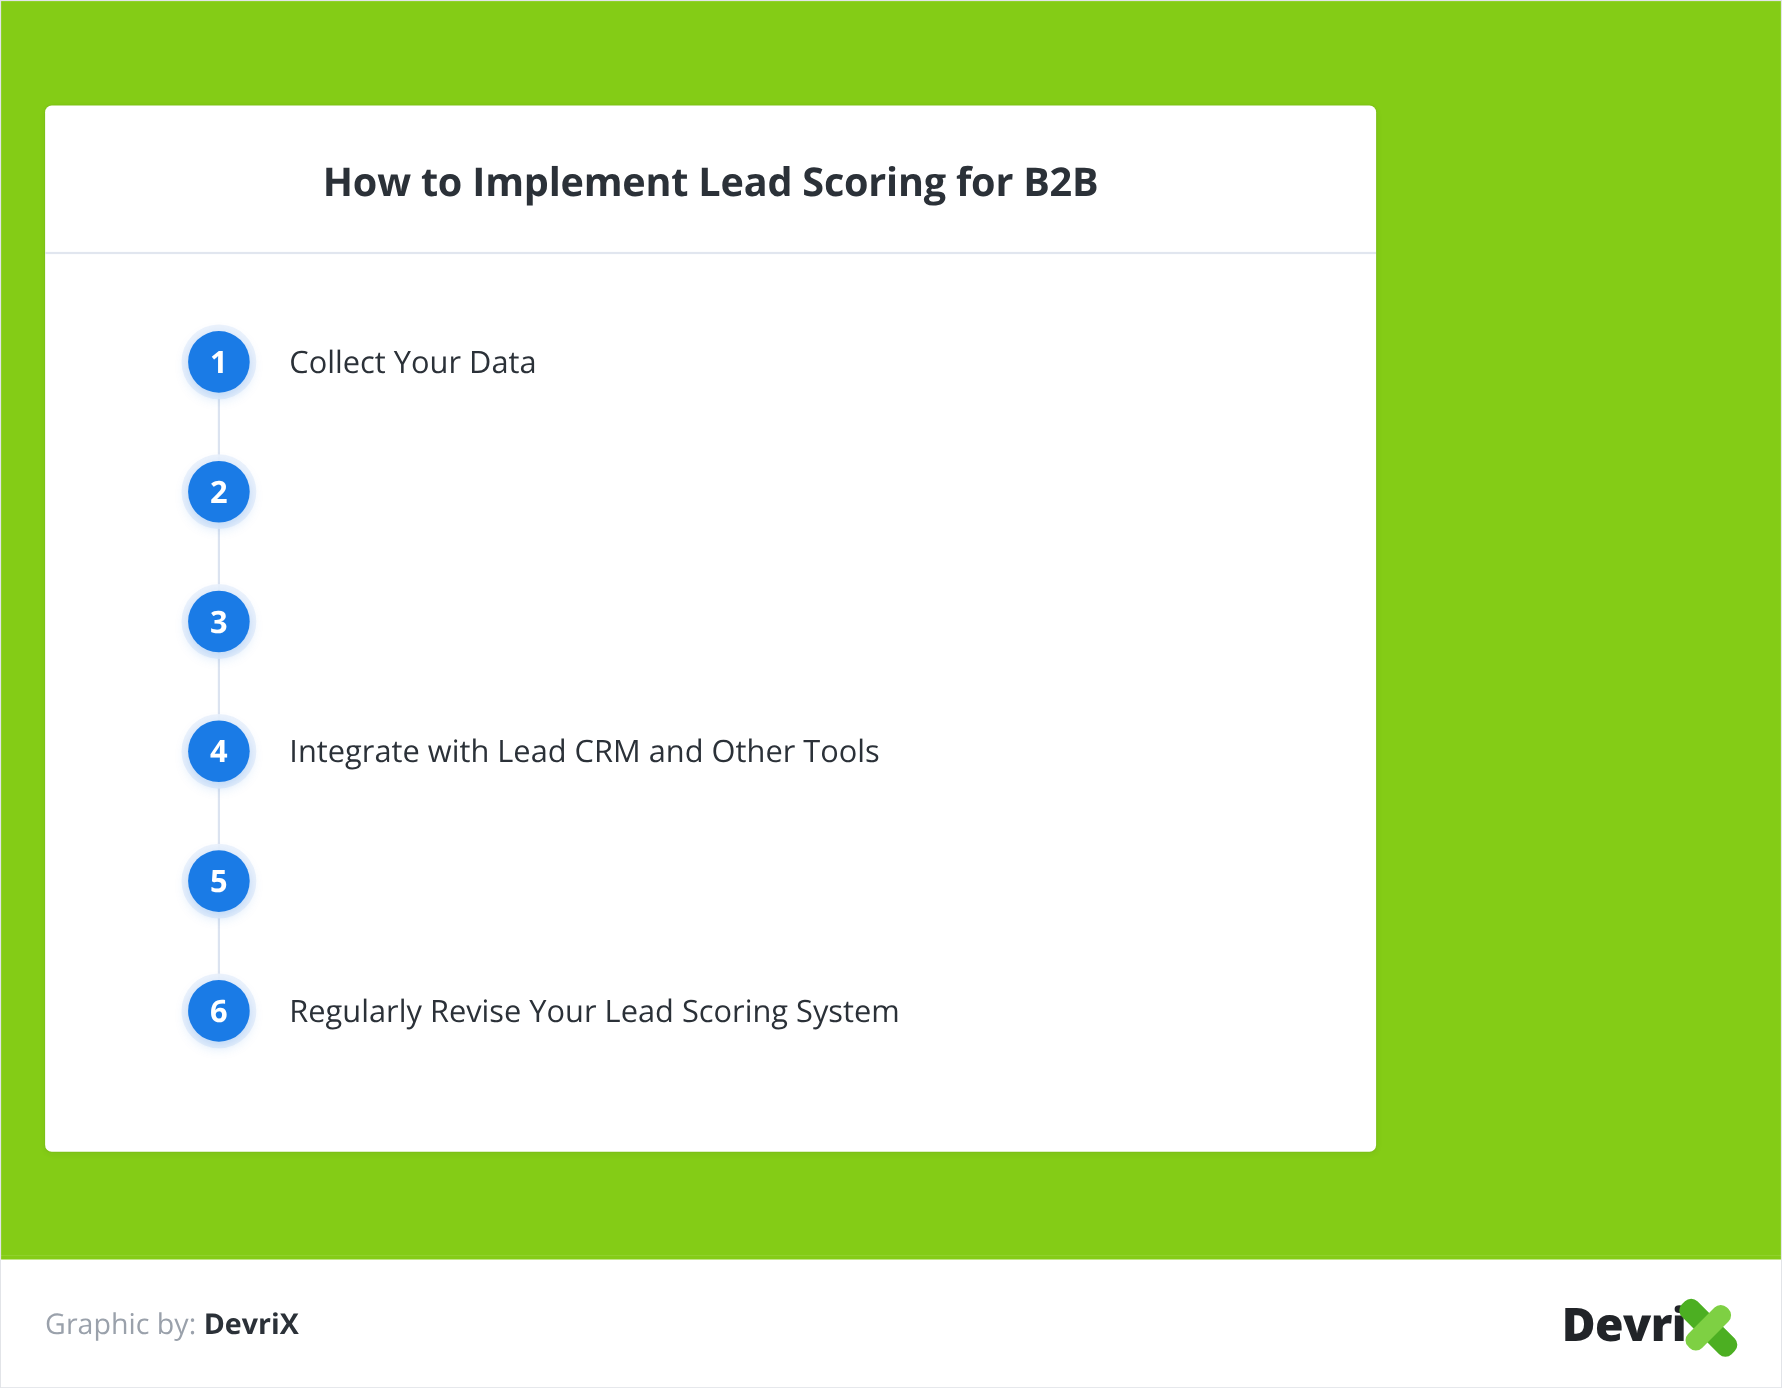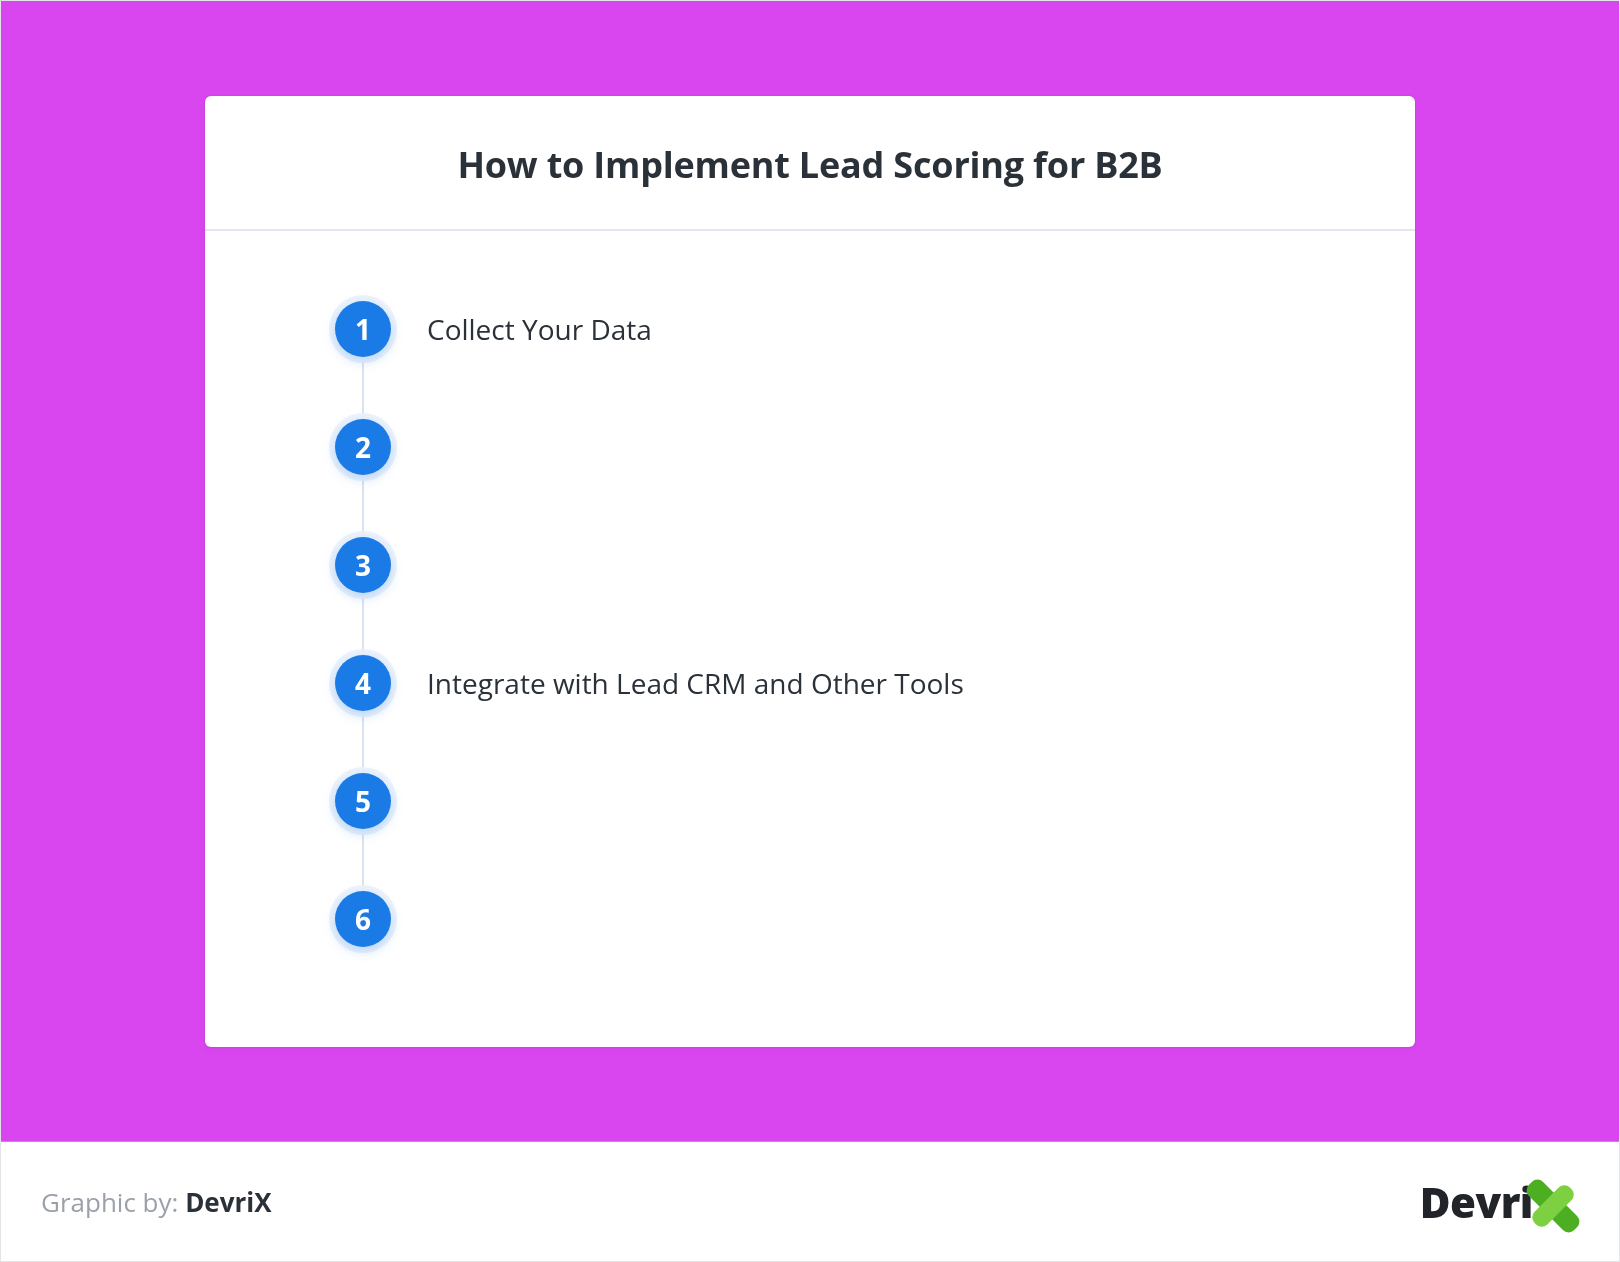--- a/index.html
+++ b/index.html
@@ -11,24 +11,23 @@
     }
     .outer {
       width: 100%;
       height: 100%;
       border: 1px solid #e2e4e8;
       display: flex;
       flex-direction: column;
     }
     .stage {
       flex: 1;
-      background: #d946ef;
+      background: #84cc16;
       display: flex;
       align-items: center;
-      justify-content: center;
       padding: 40px;
     }
     .card {
       width: 1210px;
       background: #ffffff;
       border-radius: 6px;
       box-shadow: 0 2px 6px rgba(30,40,60,0.06), 0 0 0 1px rgba(30,40,60,0.03);
       overflow: hidden;
     }
     .card-header {
@@ -79,21 +78,21 @@
       flex-shrink: 0;
       box-shadow: 0 4px 12px rgba(26,123,230,0.25), 0 0 0 6px rgba(235,242,252,0.9);
     }
     .step-label {
       margin-left: 36px;
       font-size: 28px;
       color: #2b3138;
       font-weight: 400;
     }
     .footer {
-      border-top: 1px solid #84cc16;
+      border-top: 4px solid #84cc16;
       height: 120px;
       display: flex;
       align-items: center;
       justify-content: space-between;
       padding: 0 40px;
       background: #fff;
     }
     .credit {
       font-size: 26px;
       color: #9aa1ab;
@@ -165,20 +164,21 @@
           </div>
           <div class="step">
             <div class="badge">4</div>
             <div class="step-label">Integrate with Lead CRM and Other Tools</div>
           </div>
           <div class="step">
             <div class="badge">5</div>
           </div>
           <div class="step">
             <div class="badge">6</div>
+            <div class="step-label">Regularly Revise Your Lead Scoring System</div>
           </div>
 
         </div>
       </div>
     </div>
   </div>
 
   <div class="footer">
     <div class="credit">
       <span>Graphic by: </span><strong>DevriX</strong>

